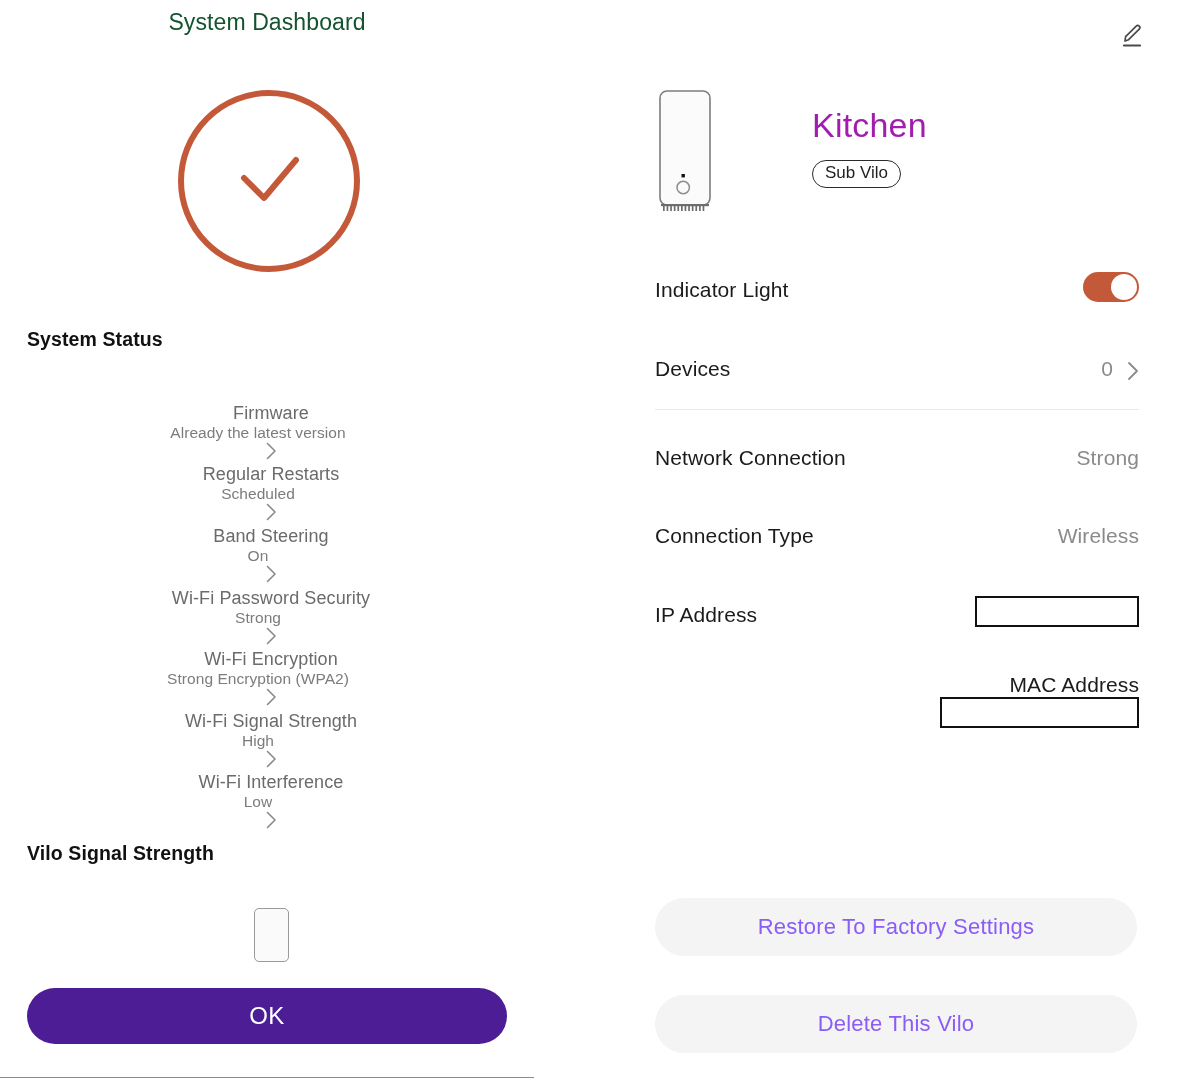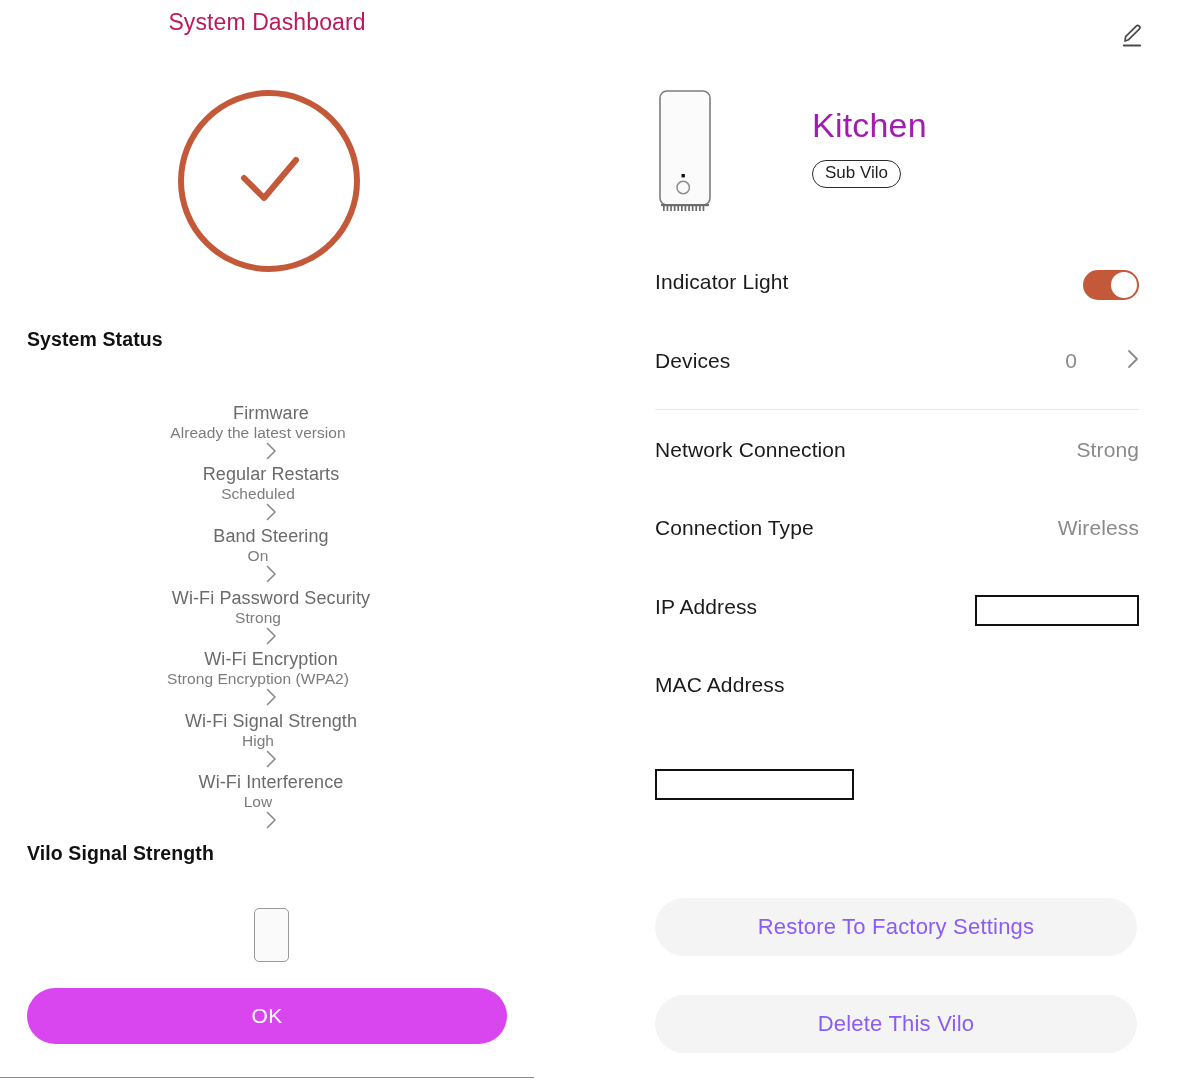--- a/index.html
+++ b/index.html
@@ -36,21 +36,21 @@
   }
 
   .page-title {
     position: absolute;
     left: 0;
     top: 9px;
     width: 534px;
     text-align: center;
     font-size: 23px;
     font-weight: 400;
-    color: #be185d;
+    color: #14532d;
     letter-spacing: 0.1px;
   }
 
   .status-circle-wrap {
     position: absolute;
     left: 176px;
     top: 88px;
     width: 186px;
     height: 186px;
   }
@@ -148,24 +148,24 @@
     height: 99px;
     background: #ffffff;
   }
   .ok-button {
     position: absolute;
     left: 27px;
     top: 988px;
     width: 480px;
     height: 56px;
     border-radius: 28px;
-    background: #d946ef;
+    background: #4c1d95;
     border: none;
     color: #ffffff;
-    font-size: 21px;
+    font-size: 24px;
     font-family: "Liberation Sans", sans-serif;
     letter-spacing: 0.3px;
     cursor: pointer;
     padding: 0;
   }
 
   
   .right-panel {
     position: absolute;
     left: 534px; top: 0;
@@ -222,22 +222,21 @@
     line-height: 1.1;
     white-space: nowrap;
   }
 
   .rrow {
     position: absolute;
     left: 655px;
     width: 484px;
     height: 32px;
     display: flex;
-    align-items: flex-start;
-    gap: 36px;
+    align-items: flex-end;
   }
   .rrow .lbl {
     font-size: 21px;
     color: #1b1b1b;
     white-space: nowrap;
     letter-spacing: 0.1px;
   }
   .rrow .spacer { flex: 1 1 auto; }
   .rrow .val {
     font-size: 21px;

